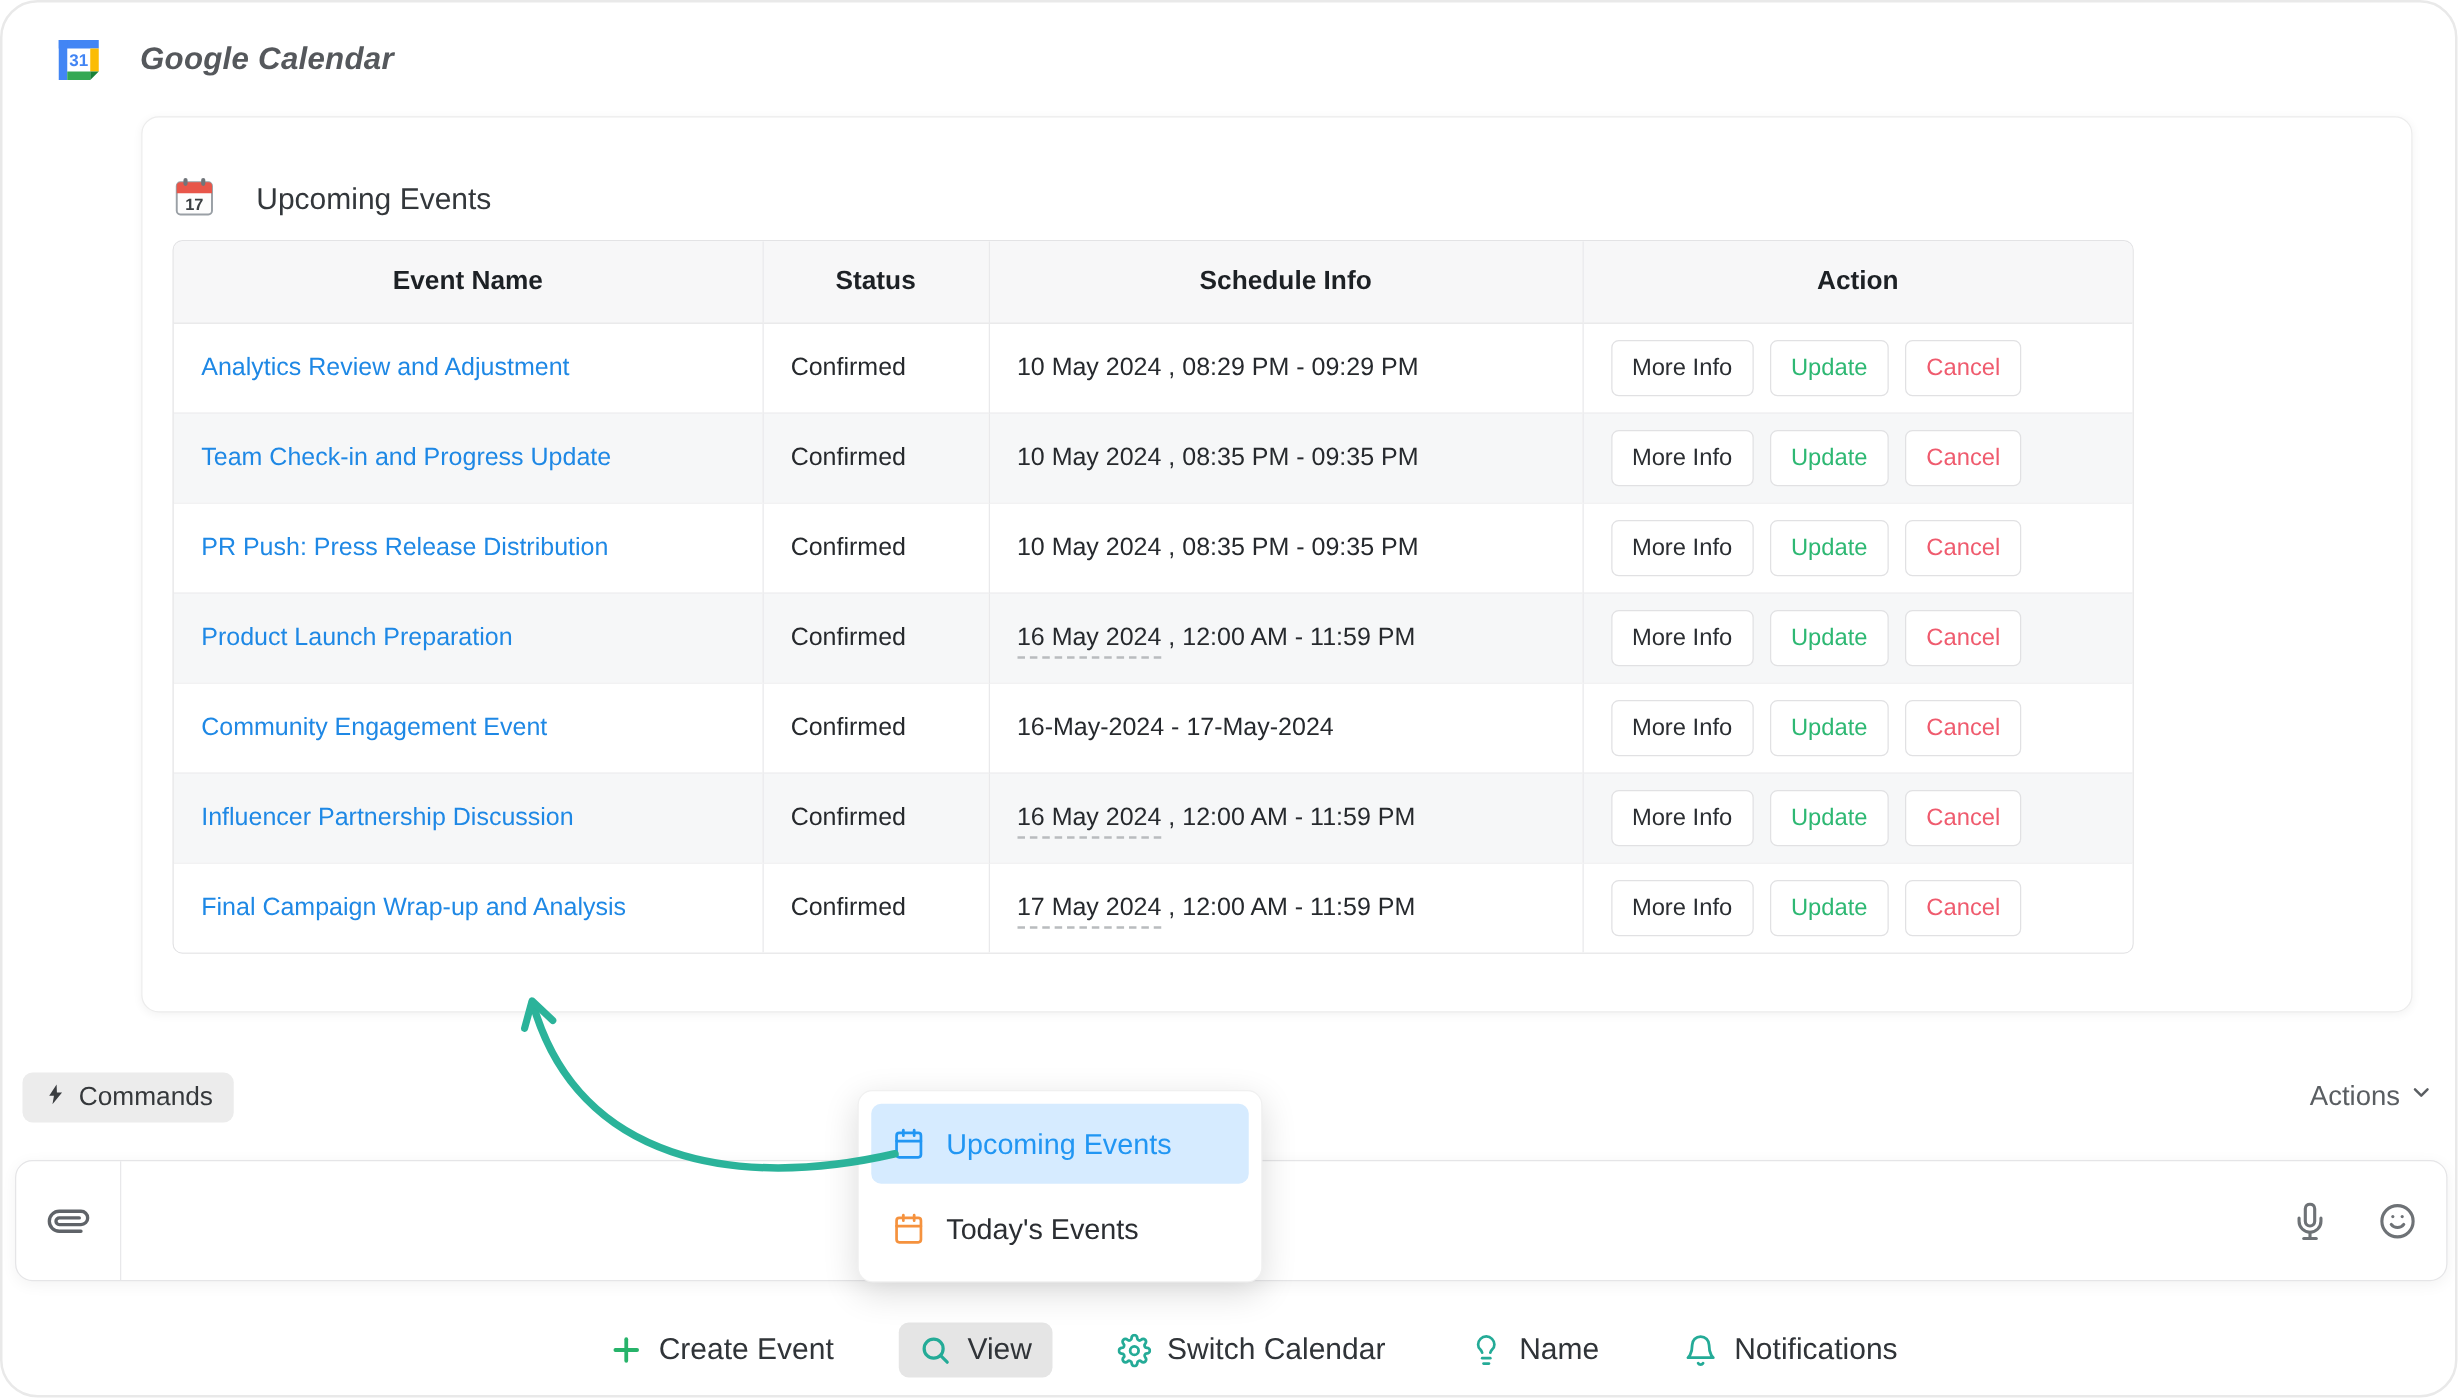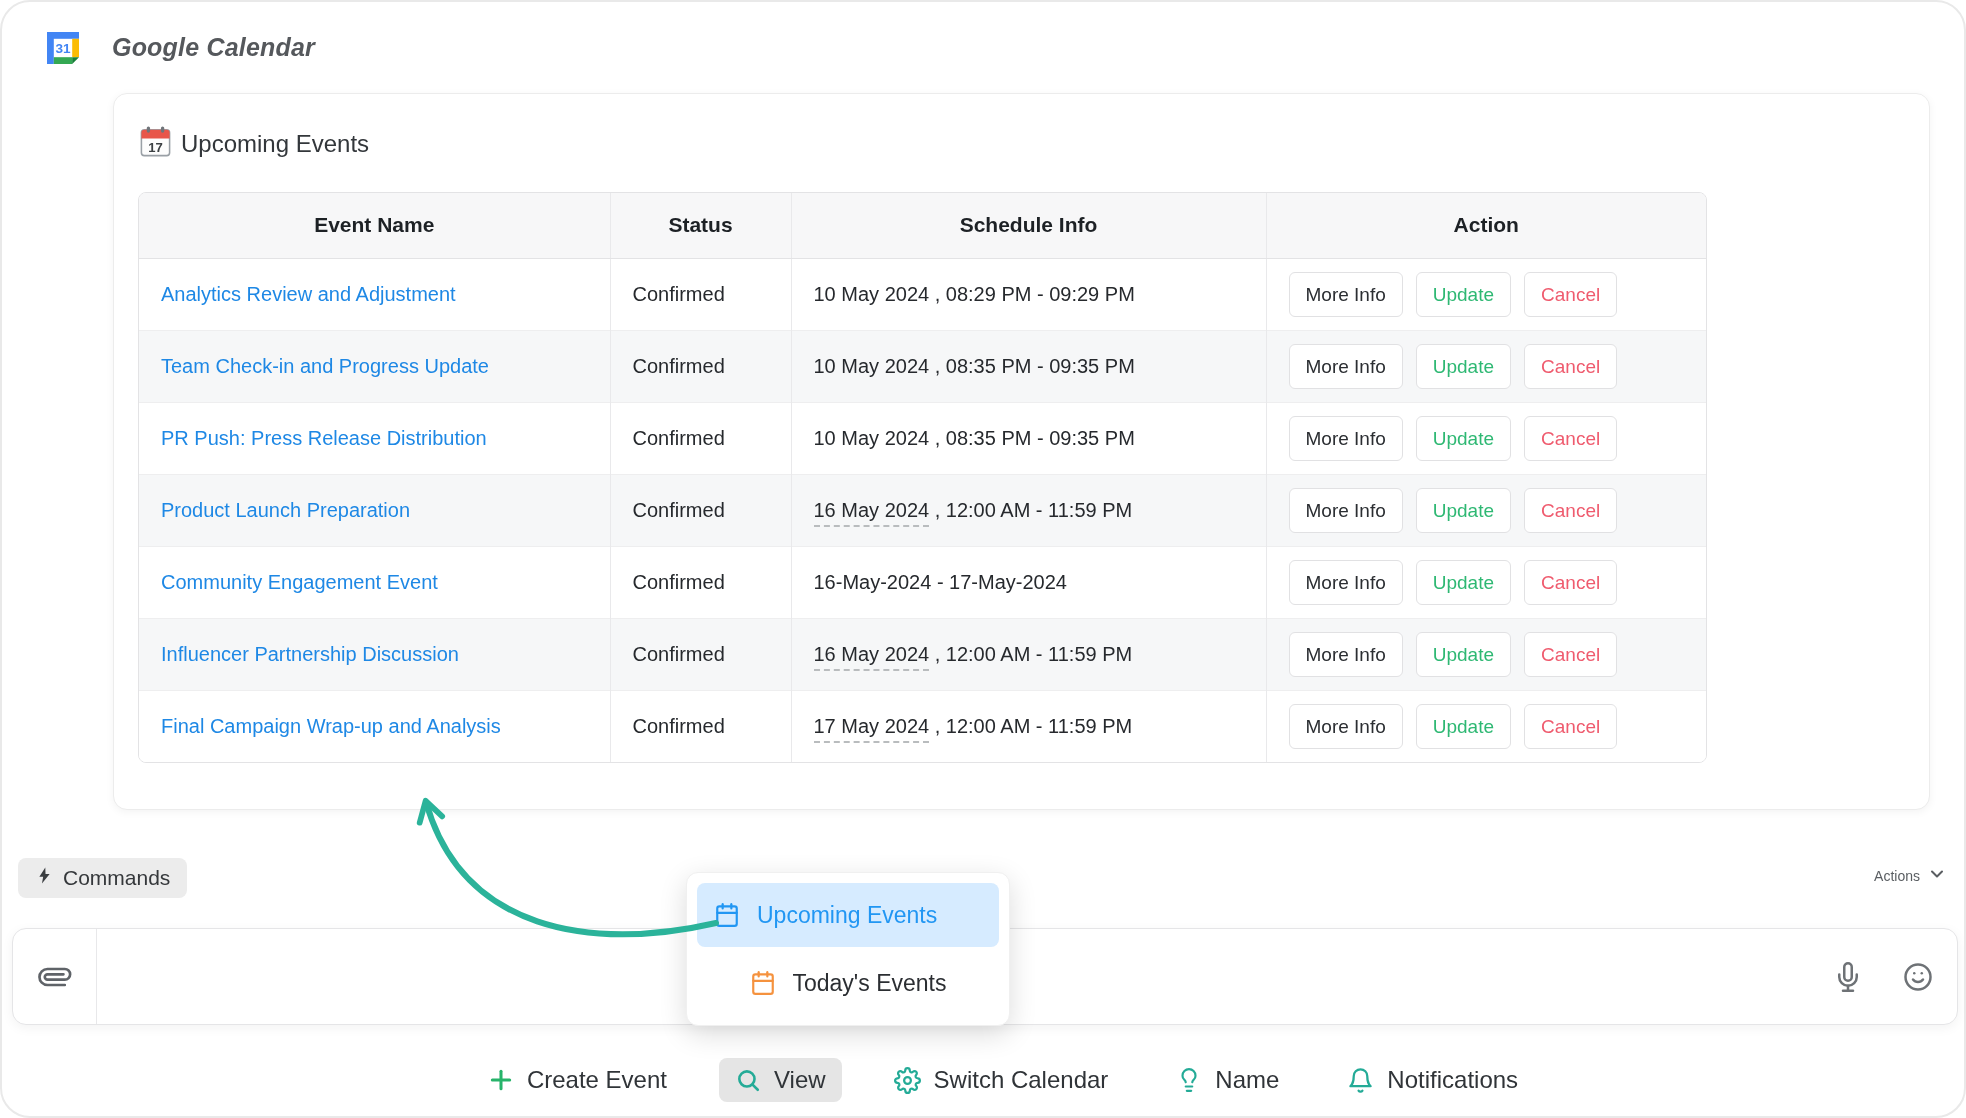--- a/index.html
+++ b/index.html
@@ -10,21 +10,21 @@
 
   
   .gcal-logo { position:absolute; left:41px; top:26px; width:40px; height:40px; }
   .app-title { position:absolute; left:110px; top:31px; font-size:25px; font-weight:600;
                color:#55585c; letter-spacing:.2px;font-style:italic; }
 
   
   .main-card { position:absolute; left:111px; top:91px; width:1817px; height:717px;
                background:#fff; border:1px solid #ececec; border-radius:14px;
                box-shadow:0 2px 8px rgba(0,0,0,.05); }
-  .card-title-row { position:absolute; left:24px; top:30px; display:flex; align-items:center; gap:8px; }
+  .card-title-row { position:absolute; left:24px; top:46px; display:flex; align-items:center; gap:32px; }
   .card-title { font-size:24px; color:#33373b; font-weight:500; }
 
   
   .table-wrap { position:absolute; left:24px; top:98px; width:1569px; border:1px solid #e3e3e5;
                 border-radius:8px; overflow:hidden; background:#fff; }
   table { width:100%; border-collapse:collapse; table-layout:fixed; }
   th { height:65px; background:#f7f7f8; font-size:21px; font-weight:700; color:#1d2125;
        text-align:center; padding:0 22px; border-bottom:1px solid #e3e3e5; }
   th + th, td + td { border-left:1px solid #e9e9eb; }
   td { height:72px; font-size:20px; color:#26292d; padding:0 22px; background:#fff; }
@@ -36,40 +36,40 @@
                 padding:0 16px; background:#fff; border:1px solid #e1e1e3; border-radius:6px;
                 font-size:19px; color:#2b2e32; margin-right:13px; cursor:pointer; }
   .action-btn.update { color:#2eb873; }
   .action-btn.cancel { color:#ef5b6e; }
 
   
   .commands-chip { position:absolute; left:16px; top:856px; height:40px; background:#ececec;
                    border-radius:8px; display:flex; align-items:center; gap:9px; padding:0 17px;
                    font-size:21px; color:#35383b; font-weight:500; cursor:pointer; }
   .actions-link { position:absolute; top:862px; right:17px; display:flex; align-items:center;
-                  gap:7px; font-size:14px; color:#5a5e62; cursor:pointer; }
+                  gap:7px; font-size:22px; color:#5a5e62; cursor:pointer; }
 
   
   .input-bar { position:absolute; left:10px; top:926px; width:1946px; height:97px; background:#fff;
                border:1px solid #e5e5e7; border-radius:14px; box-shadow:0 3px 12px rgba(0,0,0,.05);
                display:flex; align-items:center; z-index:1; }
   .attach-zone { width:84px; height:100%; display:flex; align-items:center; justify-content:center;
                  border-right:1px solid #e8e8ea; cursor:pointer; }
   .attach-zone .rot { transform:rotate(45deg); display:inline-flex; }
   .input-area { flex:1; height:100%; cursor:text; }
   .right-icons { display:flex; align-items:center; gap:40px; padding-right:24px; }
   .right-icons span { display:inline-flex; cursor:pointer; }
 
   
   .dropdown { position:absolute; left:684px; top:870px; width:324px; background:#fff;
               border:1px solid #f0f0f0; border-radius:12px; box-shadow:0 8px 28px rgba(0,0,0,.14);
               padding:10px; z-index:5; }
   .dd-item { height:64px; display:flex; align-items:center; gap:17px; padding:0 17px;
              border-radius:8px; font-size:23px; color:#2b2e32; cursor:pointer; background:#fff; }
-  .dd-item + .dd-item { margin-top:4px;justify-content:center; }
+  .dd-item + .dd-item { margin-top:4px; }
   .dd-item.selected { background:#d6ebff; color:#2196f3; }
   .dd-icon { display:inline-flex; }
   .dd-icon.blue { color:#2196f3; }
   .dd-icon.orange { color:#f5923e; }
 
   
   .bottom-toolbar { position:absolute; left:0; top:1050px; width:100%; height:56px; display:flex;
                     align-items:center; justify-content:center; gap:36px;margin-left:20px; }
   .tb-item { display:flex; align-items:center; gap:13px; font-size:24px; color:#303438;
              cursor:pointer; padding:8px 16px; border-radius:8px; }

